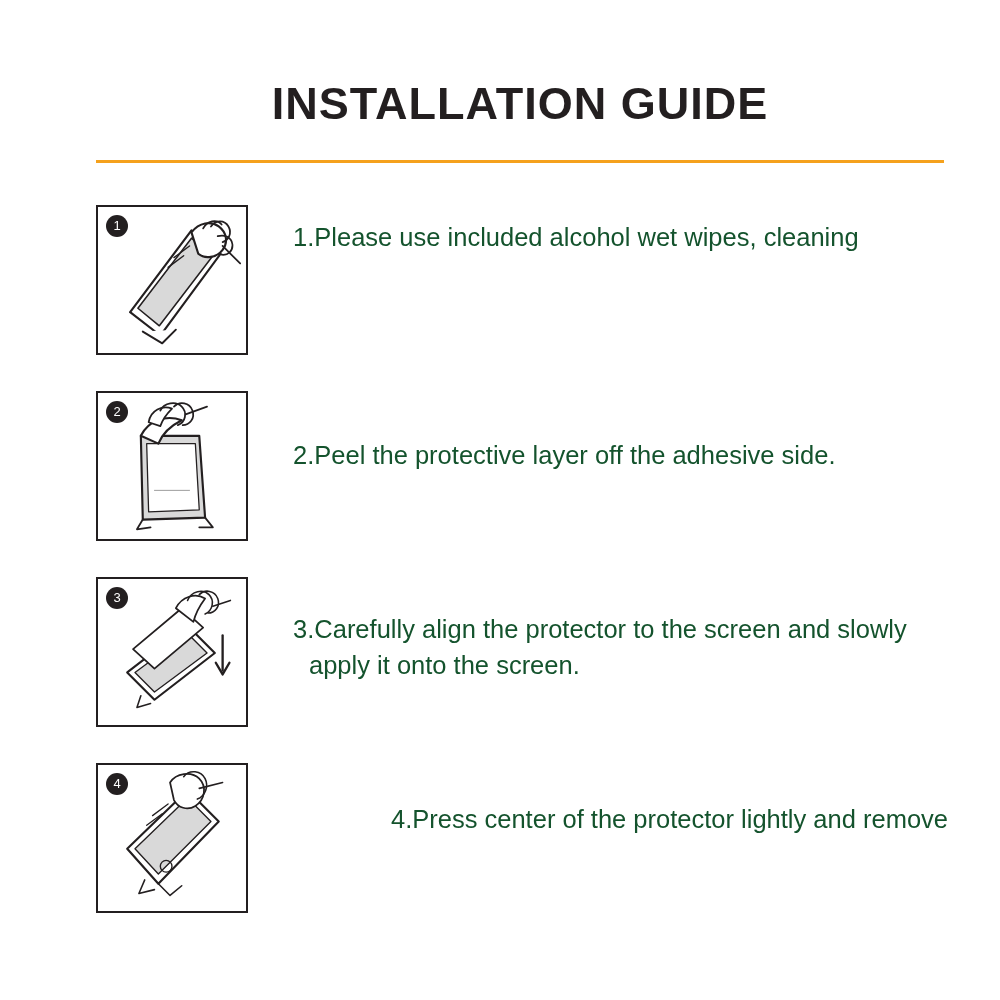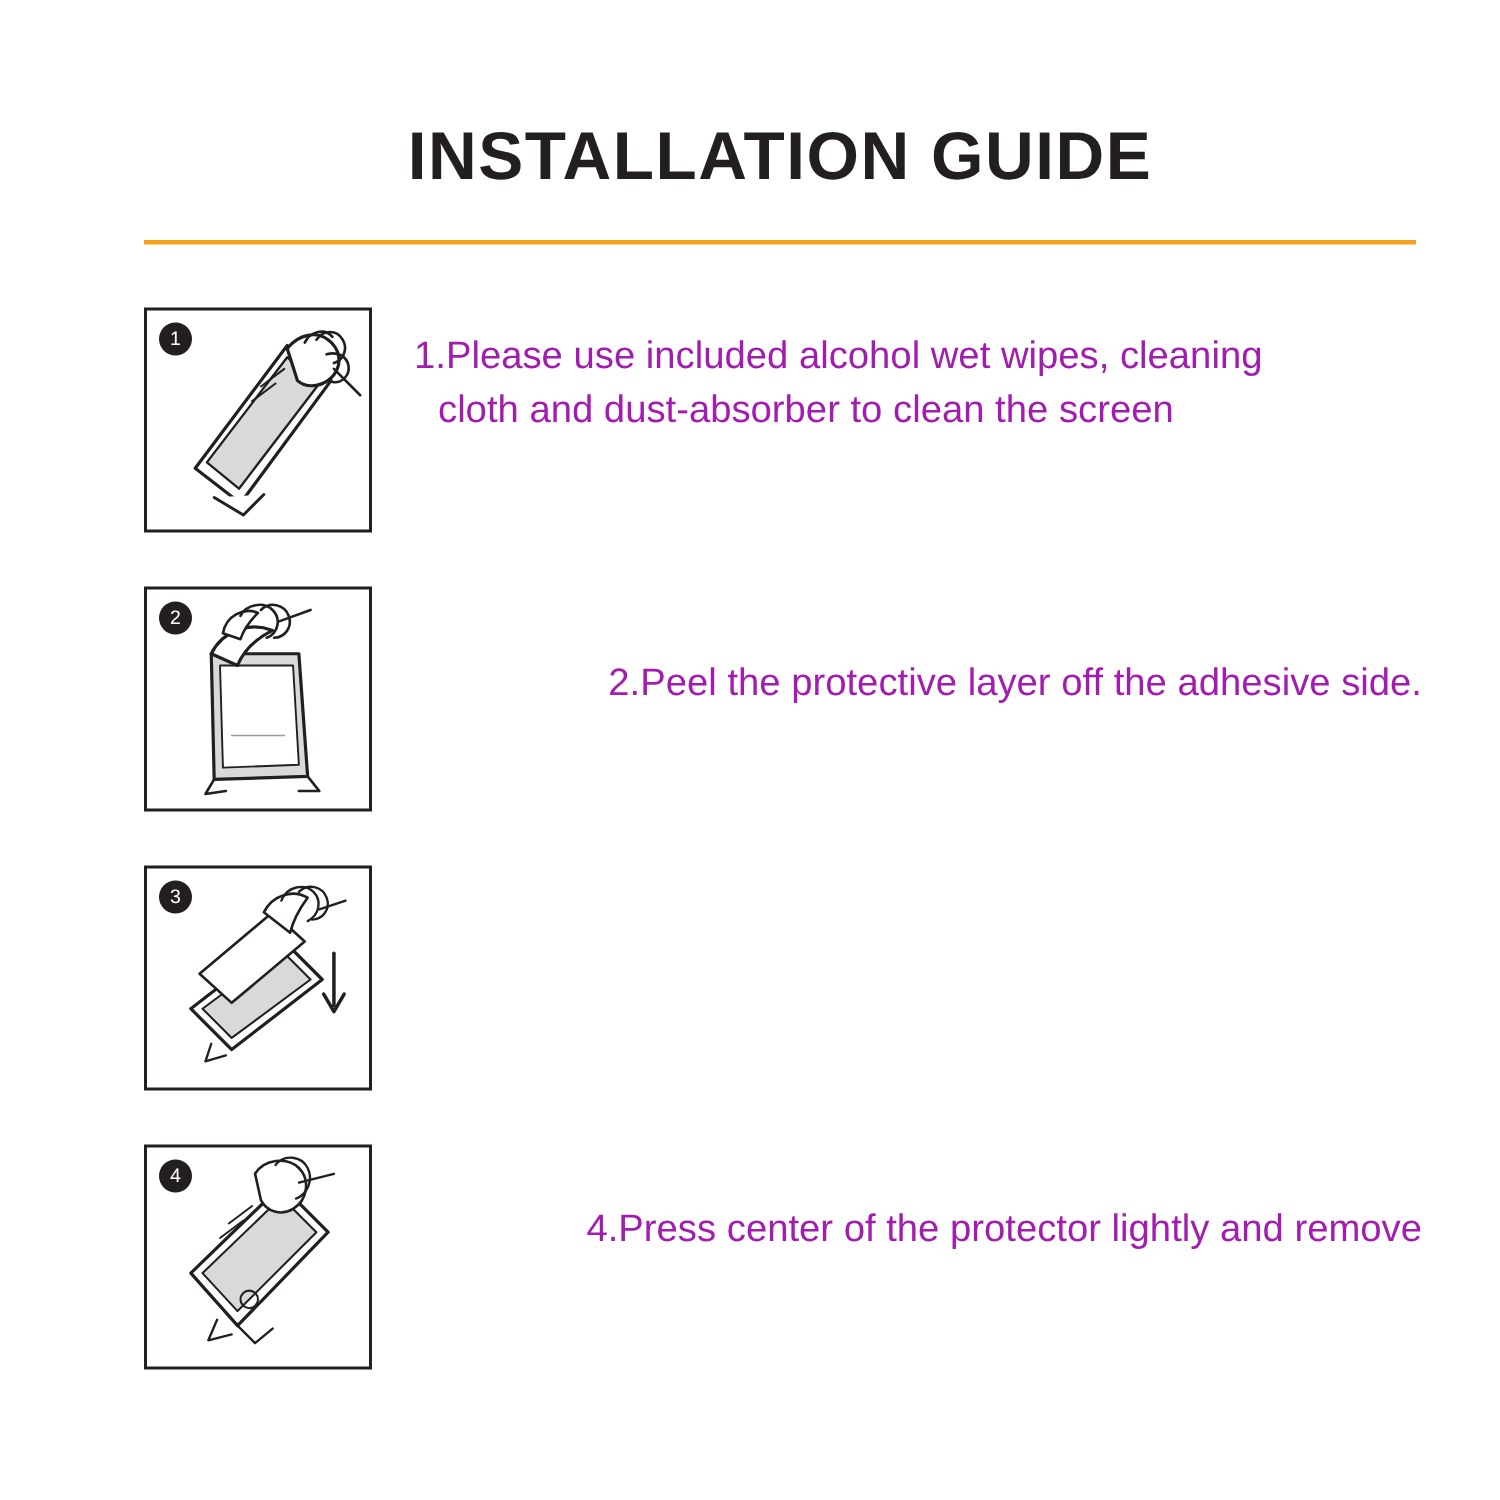--- a/index.html
+++ b/index.html
@@ -77,27 +77,27 @@
     text-align: center;
     z-index: 5;
     font-family: "Liberation Sans", sans-serif;
   }
   .art {
     position: absolute;
     inset: 0;
   }
   .text {
     flex: 1;
-    padding-left: 28px;
+    padding-left: 45px;
     padding-top: 14px;
     font-size: 25.5px;
     line-height: 1.42;
-    color: #a21caf;
-  }
-  .t2 { padding-top: 46px; text-align: right; }
+    color: #14532d;
+  }
+  .t2 { padding-top: 46px; }
   .t3 { padding-top: 34px; }
   .t4 { padding-top: 38px; text-align: right; }
   .indent-line {
     display: block;
     padding-left: 16px;
   }
 </style>
 </head>
 <body>
 
@@ -127,21 +127,20 @@
 
             <path d="M128 40 L146 58" stroke-width="1.8"></path>
 
             <path d="M78 52 L94 40" stroke-width="1.4"></path>
             <path d="M72 62 L88 50" stroke-width="1.4"></path>
           </g>
         </svg>
       </div>
       <div class="text">
         <span>1.</span><span>Please use included alcohol wet wipes, cleaning</span><br>
-        <span class="indent-line">cloth and dust-absorber to clean the screen</span>
       </div>
     </div>
 
     <div class="step">
       <div class="thumb">
         <div class="badge">2</div>
         <svg class="art" viewBox="0 0 152 150">
           <g fill="none" stroke="#231f20" stroke-width="2.2" stroke-linejoin="round" stroke-linecap="round">
 
             <path d="M44 44 L104 44 L110 128 L46 130 Z" fill="#d9d9d9"></path>
@@ -182,20 +181,24 @@
             <path d="M104 16 C110 10 120 12 123 20 C126 28 120 35 113 35" stroke-width="1.6"></path>
             <path d="M118 28 L136 22" stroke-width="1.6"></path>
 
             <path d="M128 58 L128 94" stroke-width="2.4"></path>
             <path d="M121 86 L128 98 L135 86" stroke-width="2.4" fill="none"></path>
 
             <path d="M44 120 L40 132 L54 128" stroke-width="1.6"></path>
           </g>
         </svg>
       </div>
+      <div class="text t3">
+        <span>3.</span><span>Carefully align the protector to  the screen and slowly</span><br>
+        <span class="indent-line">apply it onto the screen.</span>
+      </div>
     </div>
 
     <div class="step">
       <div class="thumb">
         <div class="badge">4</div>
         <svg class="art" viewBox="0 0 152 150">
           <g fill="none" stroke="#231f20" stroke-width="2.2" stroke-linejoin="round" stroke-linecap="round">
 
             <path d="M36 60 L86 14 L132 66 L82 116 Z" fill="#ffffff" opacity="0"></path>
             <path d="M30 86 L92 26 L124 58 L62 122 Z" fill="#ffffff"></path>

